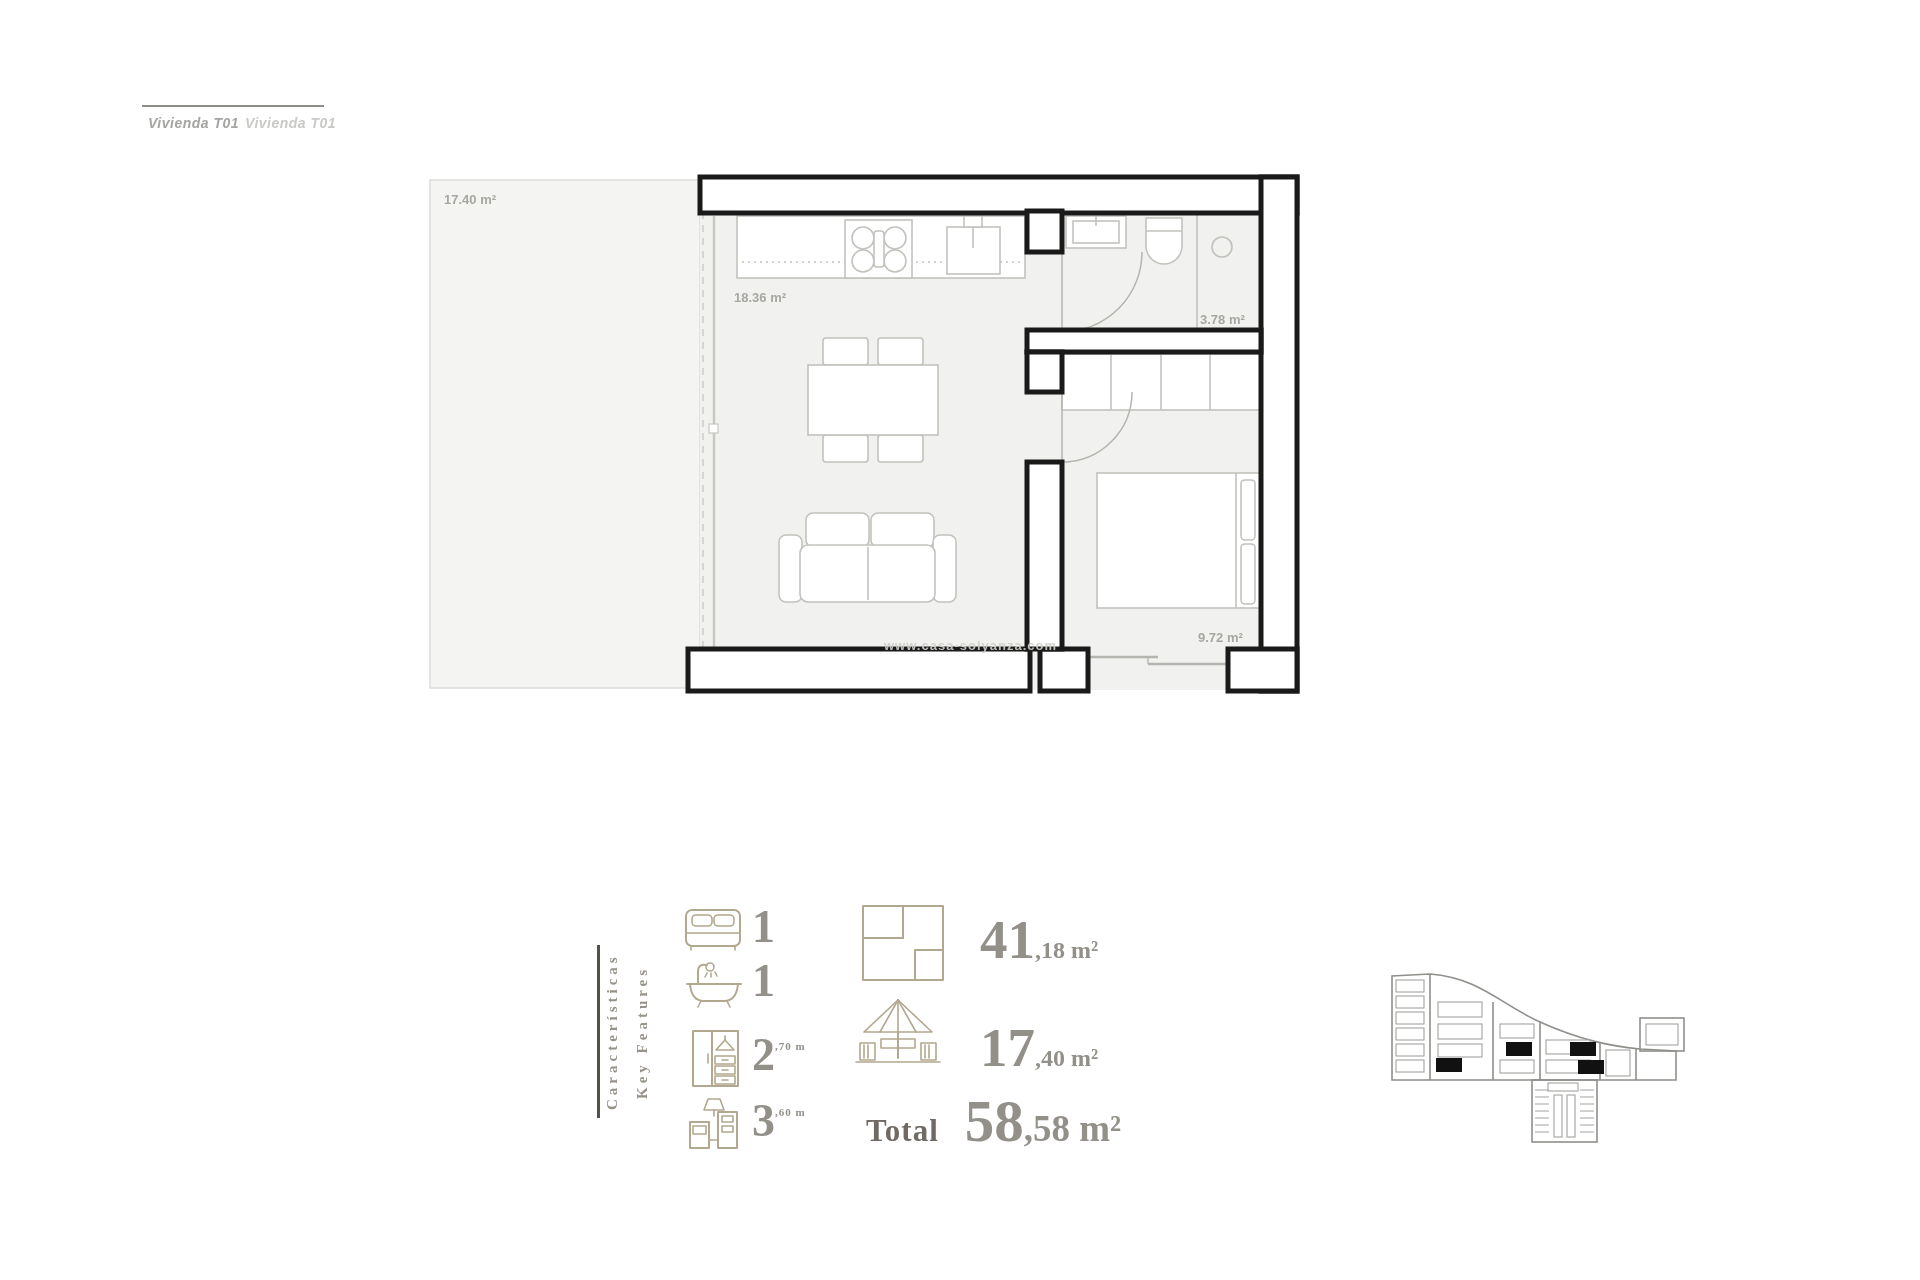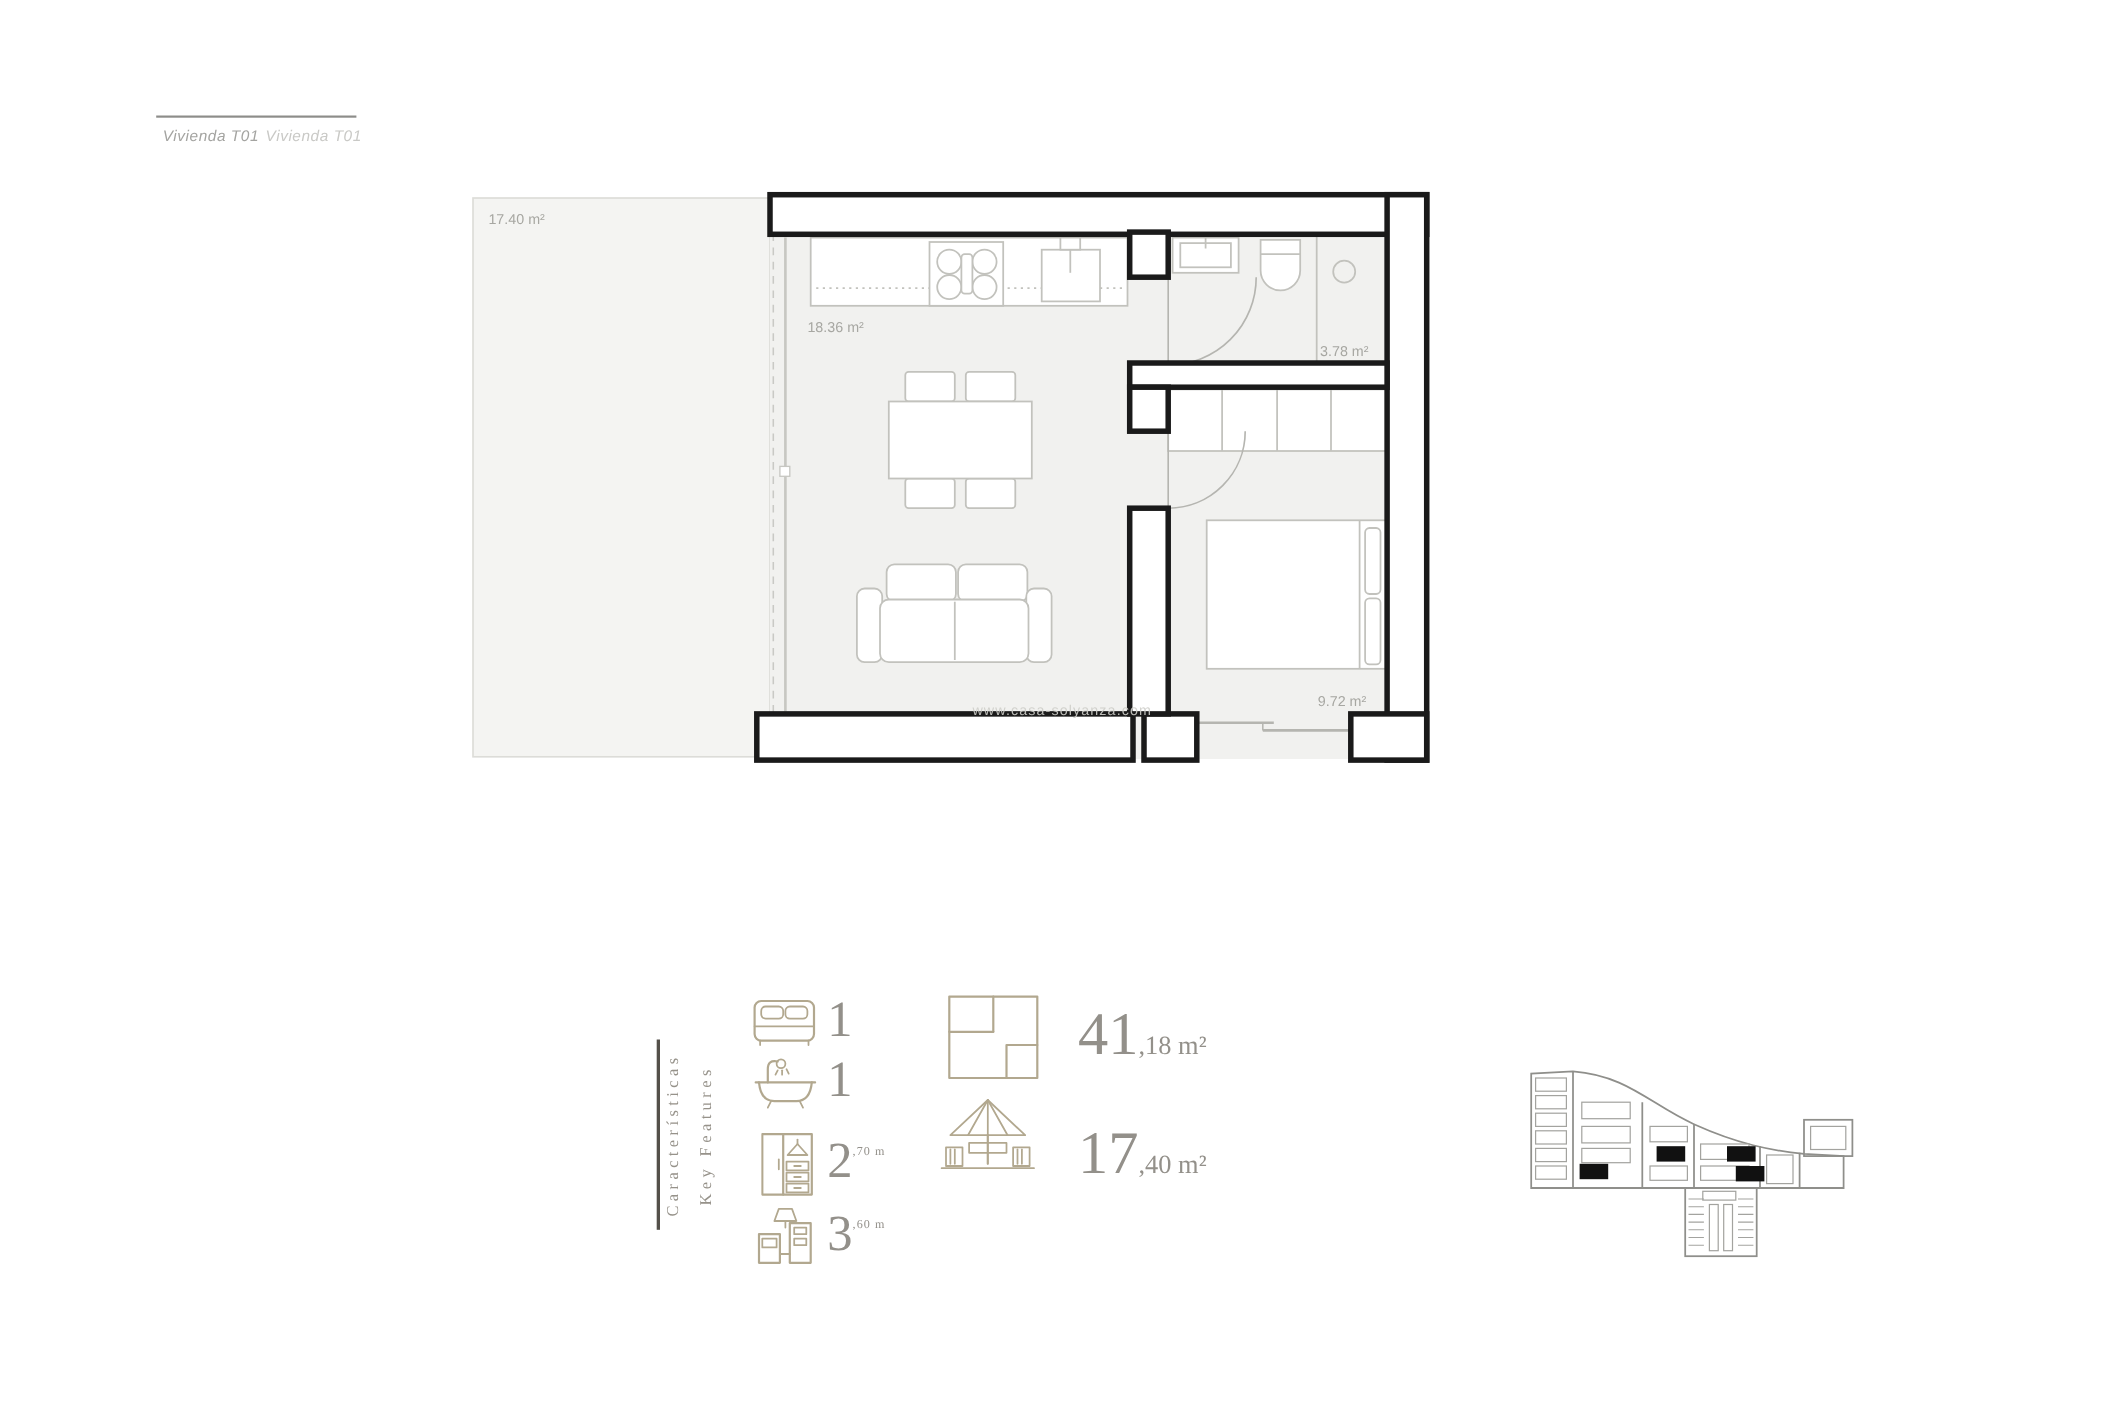--- a/index.html
+++ b/index.html
@@ -9,21 +9,21 @@
     --wall-black:#1a1a1a;
     --floor-gray:#f1f1ef;
     --terrace-gray:#f4f4f2;
     --furniture-gray:#c2c2bd;
     --label-gray:#a7a7a2;
     --site-line:#8f8f8b;
   }
   *{margin:0;padding:0;box-sizing:border-box;}
   html,body{background:#fff;}
   .page{position:relative;width:1920px;height:1280px;background:#fff;overflow:hidden;
-         font-family:"Liberation Sans",sans-serif;}
+         font-family:"Liberation Sans",sans-serif;font-weight:bold;}
 
   
   .header-rule{position:absolute;left:142px;top:105px;width:182px;height:2px;background:#8d8d8a;}
   .header-title{position:absolute;left:148px;top:115px;font-size:14px;font-style:italic;
                 letter-spacing:.5px;white-space:nowrap;}
   .header-title .t1{color:#a4a4a1;}
   .header-title .t2{color:#c9c9c6;margin-left:6px;}
 
   
   .plan-svg{position:absolute;left:420px;top:170px;}
@@ -265,20 +265,23 @@
     <line class="icon-stroke-thin" x1="14" y1="49" x2="14" y2="62"></line>
     <rect class="icon-stroke-thin" x="67" y="47" width="15" height="17"></rect>
     <line class="icon-stroke-thin" x1="71" y1="49" x2="71" y2="62"></line>
     <line class="icon-stroke-thin" x1="75" y1="49" x2="75" y2="62"></line>
     <line class="icon-stroke-thin" x1="2" y1="66" x2="86" y2="66"></line>
   </svg>
   <div class="area-row" style="left:958px;top:1020px;">
     <span class="int">17</span><span class="dec">,40 m²</span>
   </div>
 
+  <div class="total-row" style="left:866px;top:1092px;">
+    <span class="total-label">Total</span><span class="int">58</span><span class="dec">,58 m²</span>
+  </div>
 
   <svg class="site-svg" width="300" height="190" viewBox="0 0 300 190">
     <path class="site-outline" d="M4 118 V14 L42 12 C 92 16 112 42 152 60 C 192 78 222 84 252 87 L288 89 V118 Z"></path>
 
     <g>
       <rect class="site-unit" x="8" y="18" width="28" height="12"></rect>
       <rect class="site-unit" x="8" y="34" width="28" height="12"></rect>
       <rect class="site-unit" x="8" y="50" width="28" height="12"></rect>
       <rect class="site-unit" x="8" y="66" width="28" height="12"></rect>
       <rect class="site-unit" x="8" y="82" width="28" height="12"></rect>

